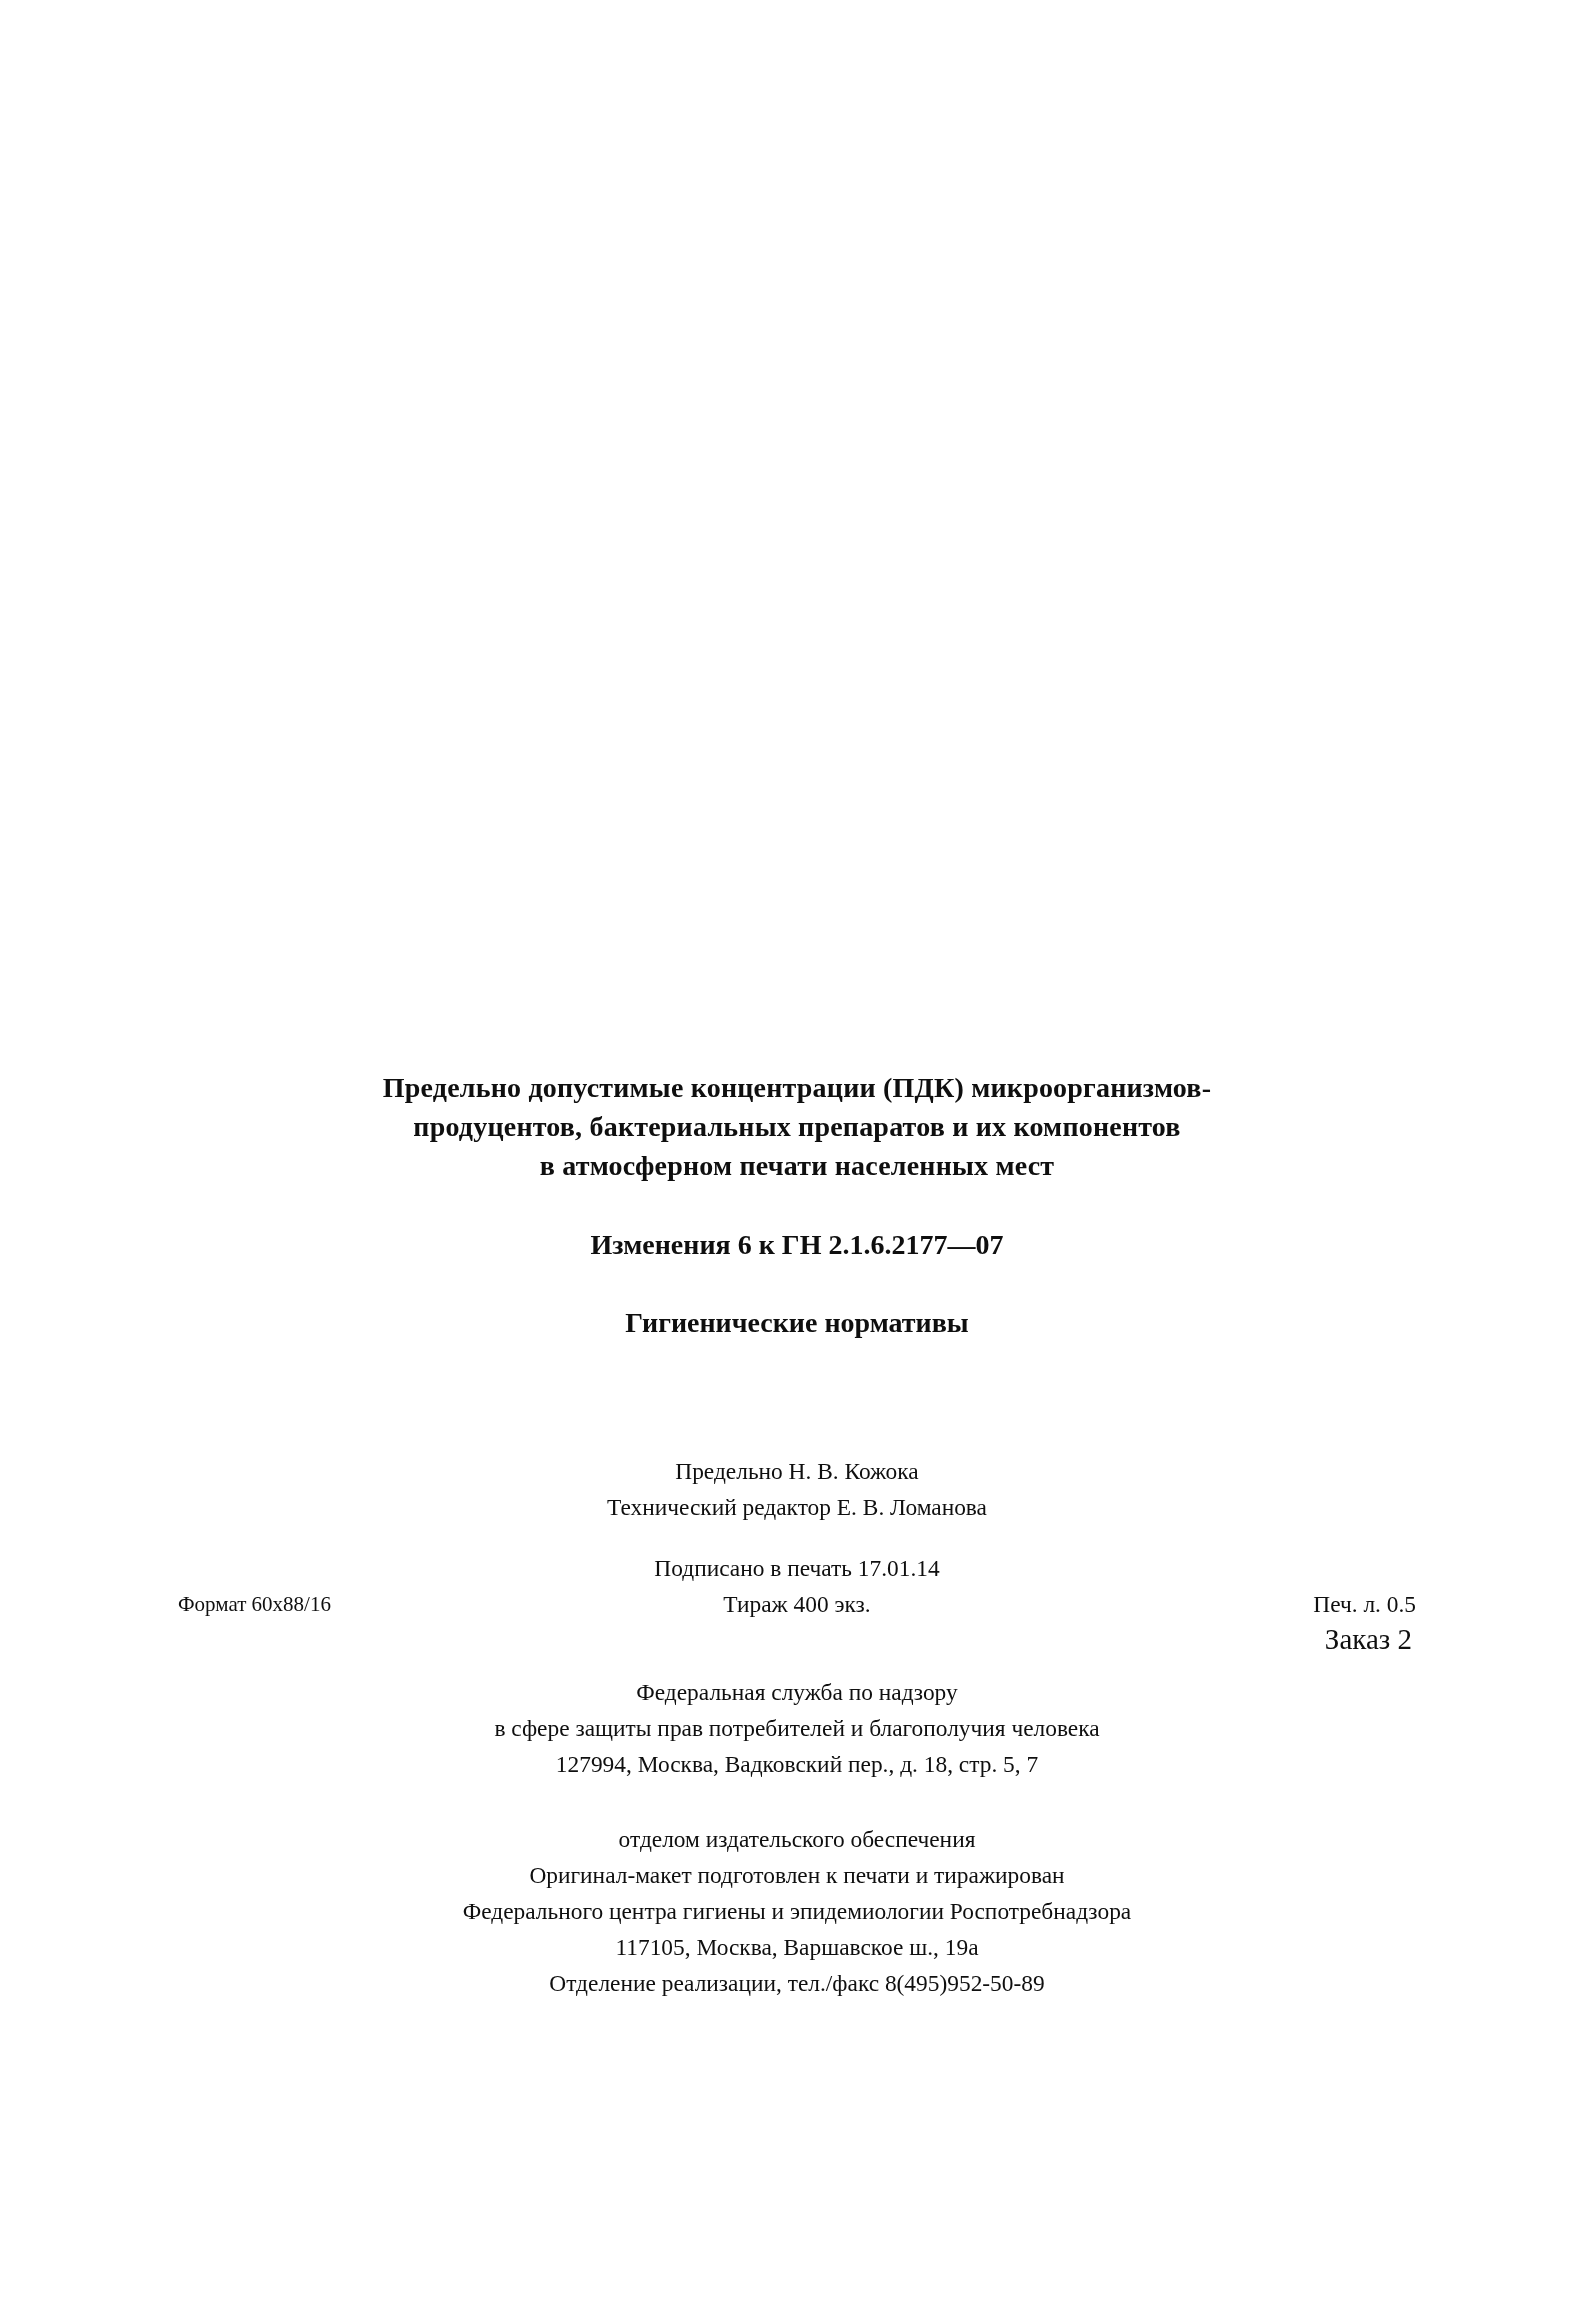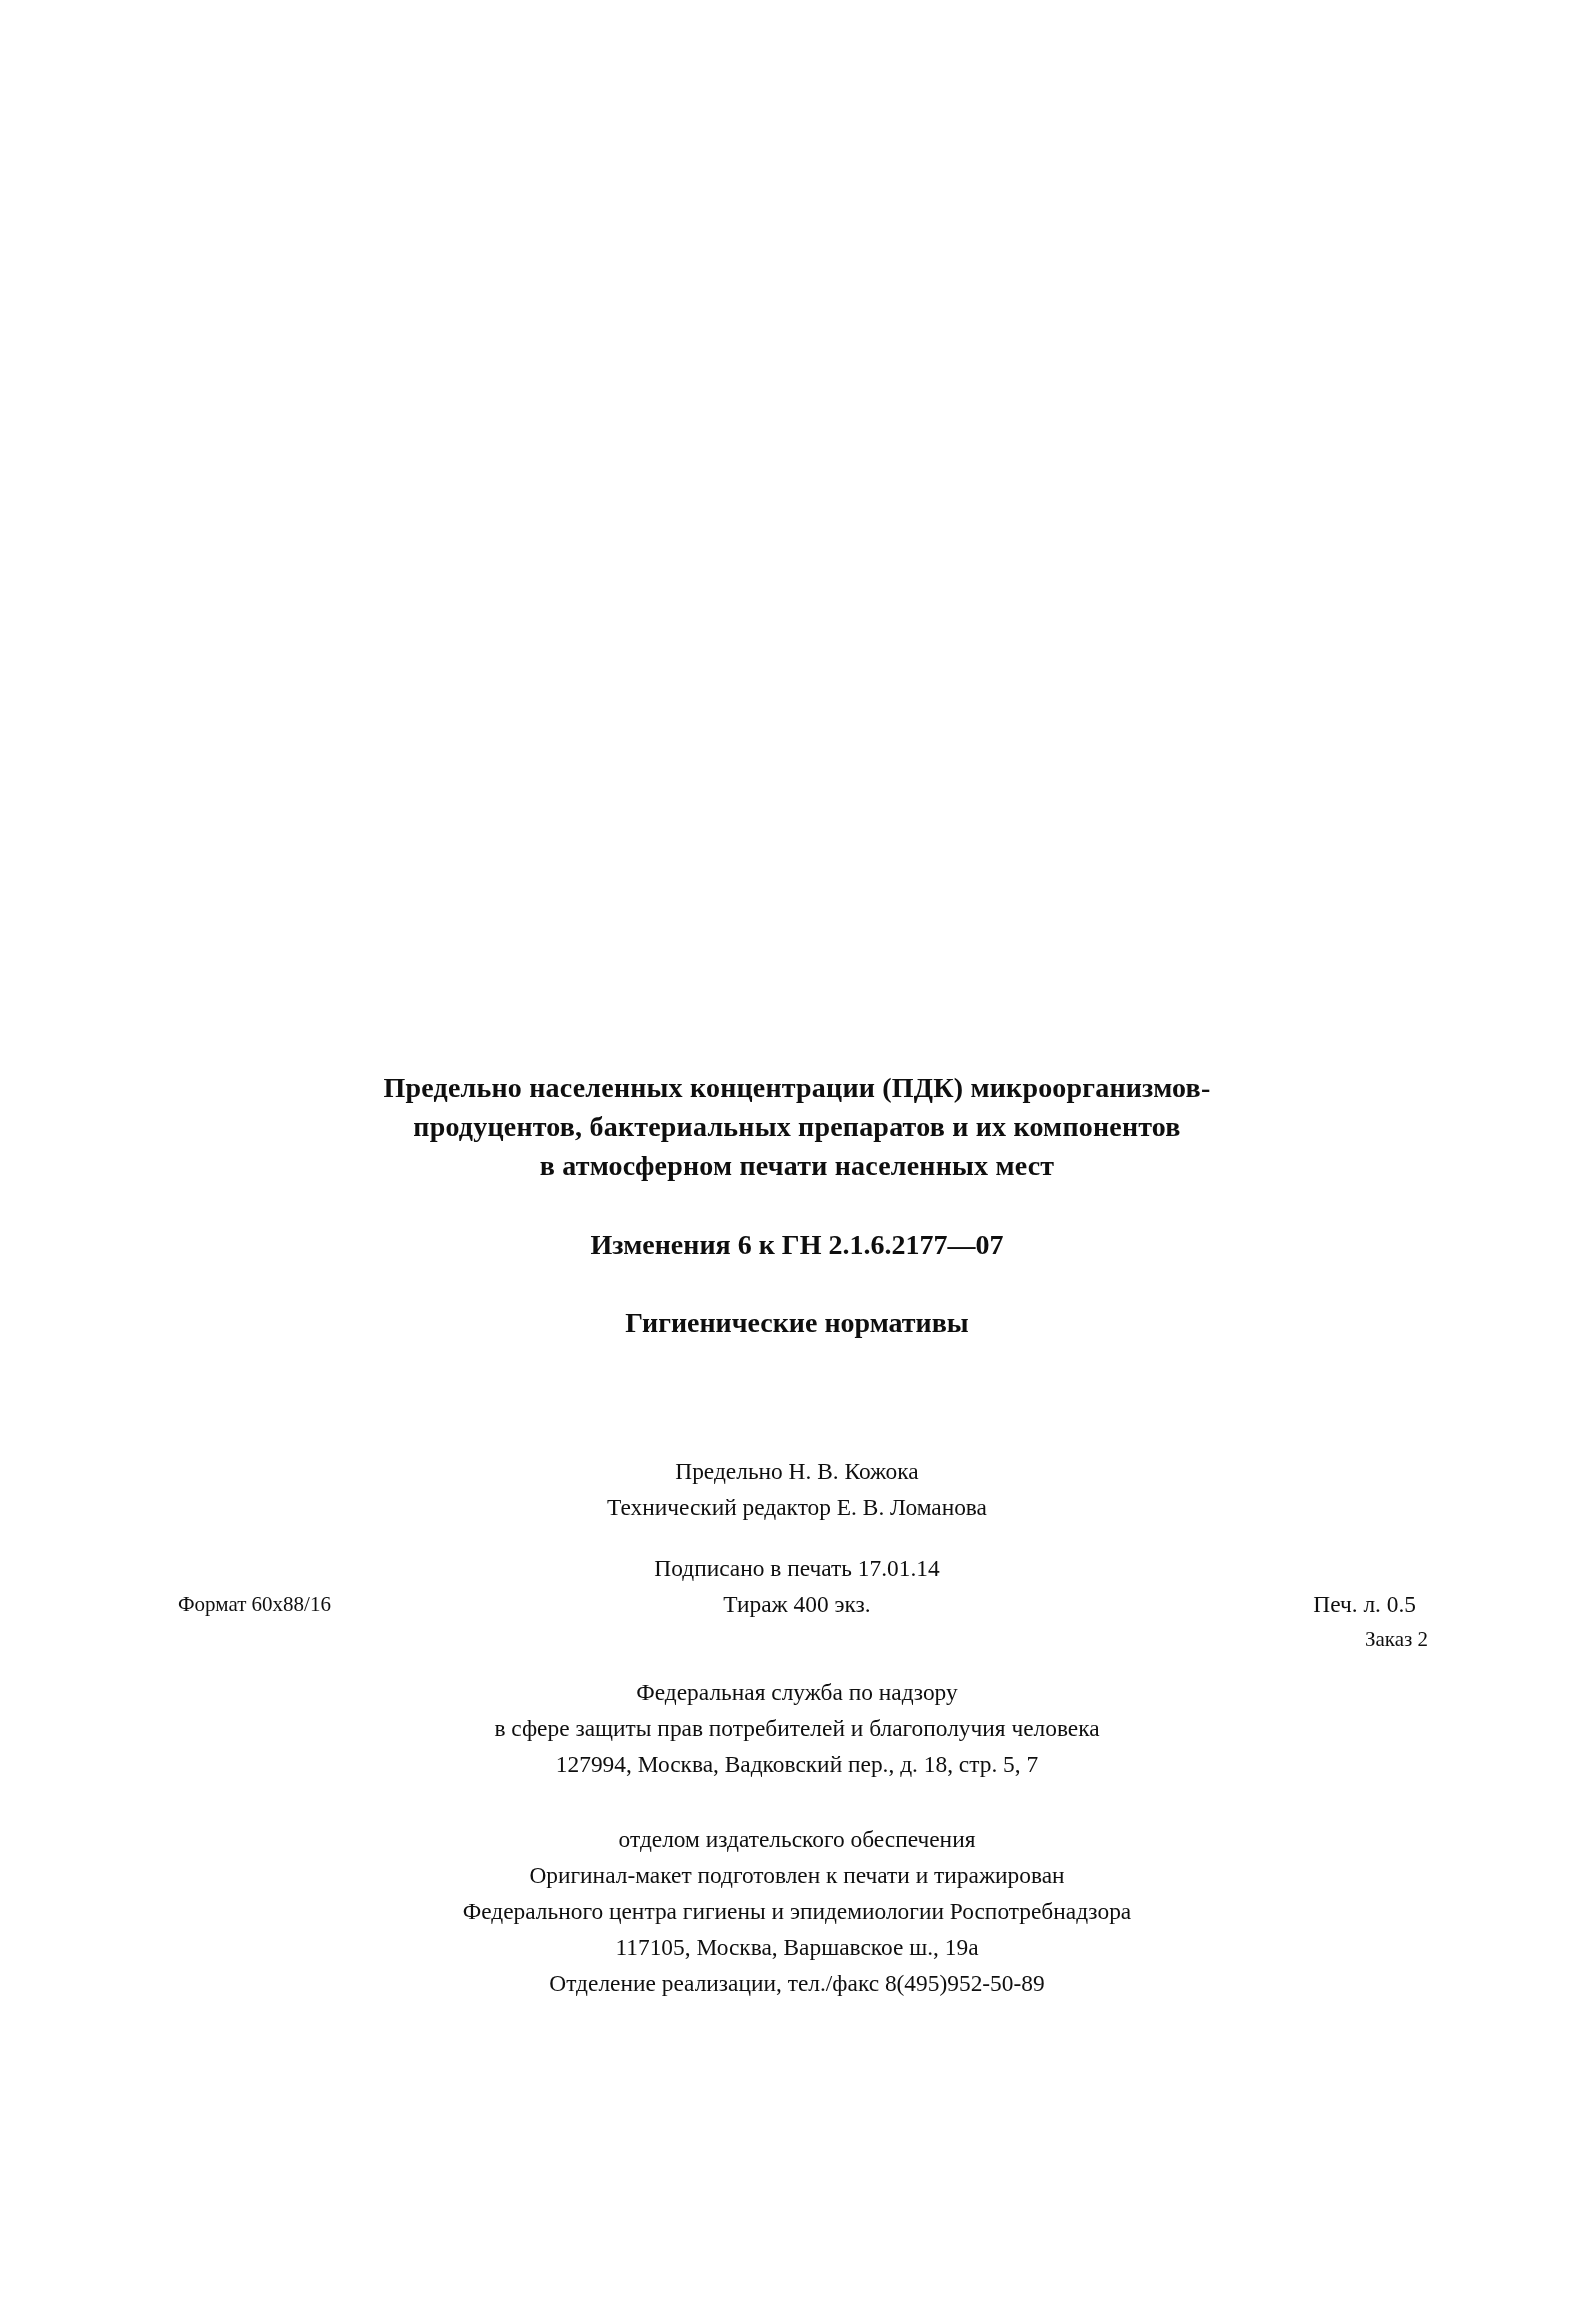--- a/index.html
+++ b/index.html
@@ -78,23 +78,23 @@
   .side-right {
     position: absolute;
     right: 178px;
     top: 36px;
     font-size: 23.4px;
     white-space: nowrap;
     text-align: right;
   }
   .side-right-2 {
     position: absolute;
-    right: 166px;
+    right: 182px;
     top: 71px;
-    font-size: 21px;
+    font-size: 29px;
     white-space: nowrap;
     text-align: left;
   }
   .publisher-block {
     margin-top: 52px;
     font-size: 23.4px;
     line-height: 36px;
   }
   .producer-block {
     margin-top: 39px;
@@ -107,21 +107,21 @@
   }
 </style>
 </head>
 <body>
 
 <div class="page">
 
   <div class="colophon">
 
     <div class="title-block">
-      <span class="title-line">Предельно населенных концентрации (ПДК) микроорганизмов-</span>
+      <span class="title-line">Предельно допустимые концентрации (ПДК) микроорганизмов-</span>
       <span class="title-line">продуцентов, бактериальных препаратов и их компонентов</span>
       <span class="title-line">в атмосферном печати населенных мест</span>
     </div>
 
     <div class="subtitle-block">Изменения 6 к ГН 2.1.6.2177—07</div>
 
     <div class="doctype-block">Гигиенические нормативы</div>
 
     <div class="editors-block">
       <span class="editor-line">Предельно  Н. В. Кожока</span>

